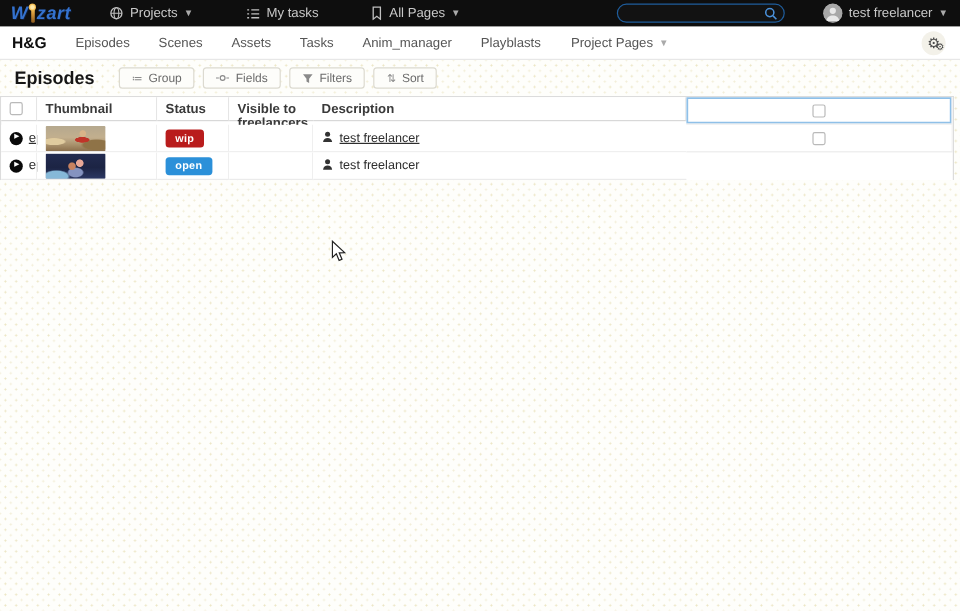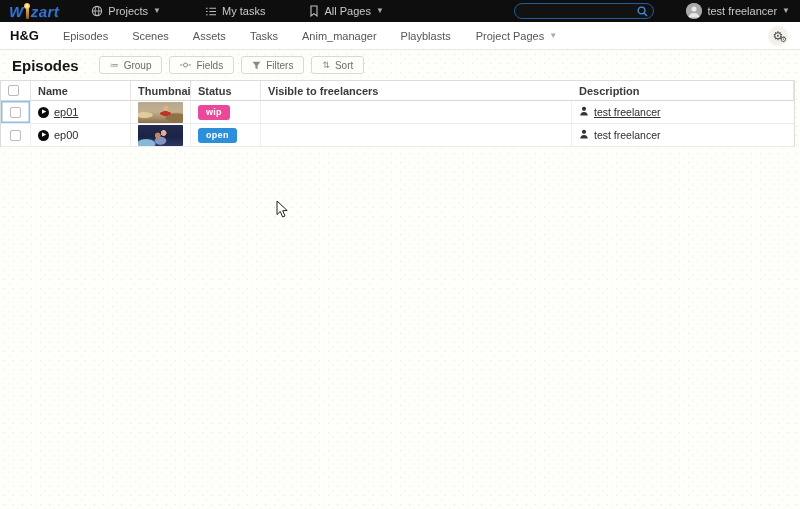--- a/index.html
+++ b/index.html
@@ -254,38 +254,37 @@
         <span>Sort</span>
       </span>
     </div>
   </div>
 
   <div class="tbl">
 
     <div class="th cbcell">
       <span class="cb"></span>
     </div>
-    <div class="th">Name</div>
     <div class="th">Thumbnail</div>
     <div class="th">Status</div>
     <div class="th last">Visible to freelancers</div>
     <div class="th">Description</div>
 
     <div class="td cbcell focused">
       <span class="cb"></span>
     </div>
     <div class="td">
       <span class="playicon">▶</span>
       <span class="eplink u">ep01</span>
     </div>
     <div class="td">
       <span class="thumb thumb1"></span>
     </div>
     <div class="td">
-      <span class="badge" style="background-color: #ec4899;">wip</span>
+      <span class="badge" style="background-color: #b91c1c;">wip</span>
     </div>
     <div class="td"></div>
     <div class="td last">
       <span class="who">
         <span>
           <svg width="10" height="10" viewBox="0 0 10 10">
               <circle cx="5" cy="2.8" r="2.1" fill="#333"></circle>
               <path d="M1.2 9.4 c0.3 -2.4 1.8 -3.5 3.8 -3.5 s3.5 1.1 3.8 3.5 z" fill="#333"></path>
             </svg>
         </span>

